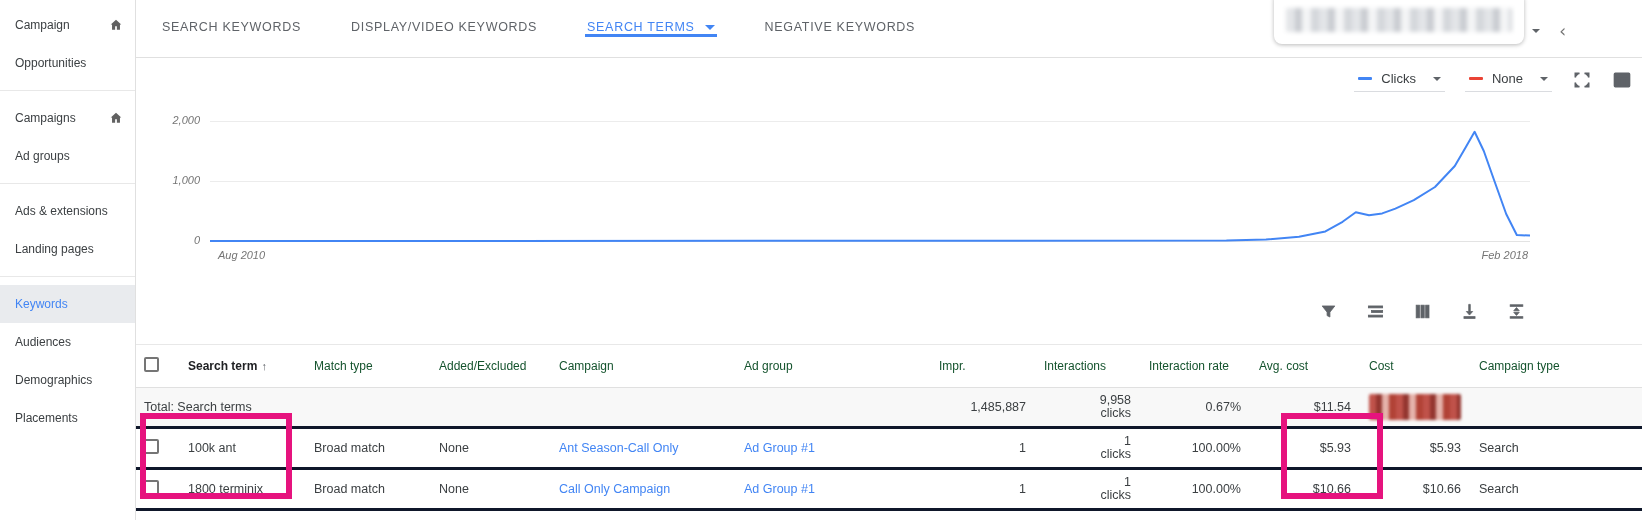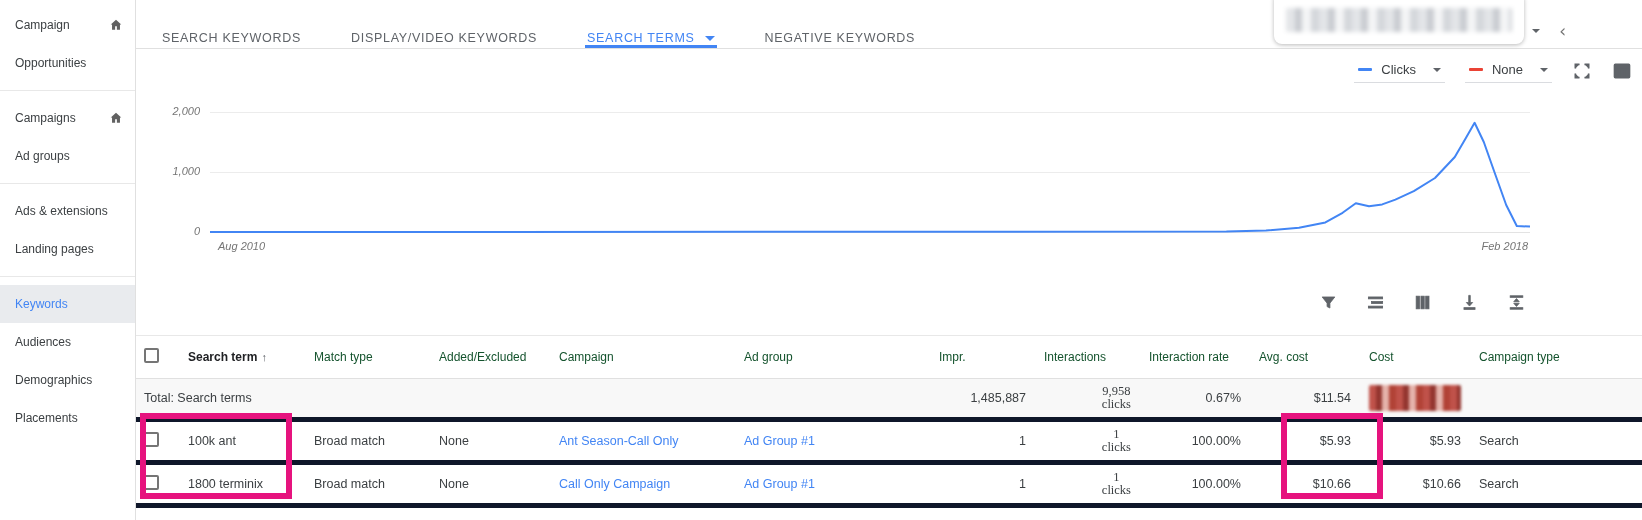--- a/index.html
+++ b/index.html
@@ -21,21 +21,21 @@
   }
   .nav-item.selected { background:#e9ebee; color:#4285f4; }
   .nav-item svg { width:14px; height:14px; fill:#616161; flex:0 0 auto; }
   .sidebar hr { border:0; border-top:1px solid #e8e8e8; margin:8px 0; }
 
   
   .main { position:absolute; left:136px; top:0; width:1506px; height:520px; }
 
   
   .tabbar {
-    display:flex; align-items:flex-end; height:49px; border-bottom:1px solid #e0e0e0;
+    display:flex; align-items:center; height:58px; border-bottom:1px solid #e0e0e0;
     padding-left:24px; gap:46px;
   }
   .tab {
     display:flex; align-items:center; font-size:12.5px; letter-spacing:.7px;
     color:#5f6368; font-weight:500; border-bottom:3px solid transparent; padding:0 2px;
     cursor:pointer; white-space:nowrap;
   }
   .tab.active { color:#4285f4; border-bottom-color:#4285f4; }
   .caret-blue {
     width:0; height:0; border-left:5px solid transparent; border-right:5px solid transparent;
@@ -85,26 +85,26 @@
     border-top:1px solid #e8e8e8; margin-top:12px;
   }
   .report th {
     font-weight:normal; font-size:12px; color:#14532d; text-align:left;
     padding:12px 10px 12px 8px; border-bottom:1px solid #e0e0e0; white-space:nowrap;
     overflow:hidden;
   }
   .report th.sorted { font-weight:bold; color:#202124; }
   .report td {
     font-size:12.5px; color:#3c4043; padding:6px 10px 6px 8px;
-    border-bottom:5px solid #0f172a; white-space:nowrap; overflow:hidden;
+    border-bottom:3px solid #0f172a; white-space:nowrap; overflow:hidden;
     height:40px; vertical-align:middle;
   }
   .num { text-align:right; }
   .report tr.total td { background:#f8f8f8; }
-  .two-line { line-height:13px; display:inline-block; text-align:center;font-family:Liberation Serif, serif; }
+  .two-line { line-height:13px; display:inline-block; text-align:right; }
   .two-line .sub { display:block; }
   .checkbox {
     width:15px; height:15px; border:2px solid #757575; border-radius:2px;
     display:inline-block; cursor:pointer; background:#fff;
   }
   a.blue-link { color:#4285f4; text-decoration:none; cursor:pointer; }
   .sort-arrow { color:#5f6368; font-size:11px; margin-left:4px; }
 
   
   .redacted-cost {

